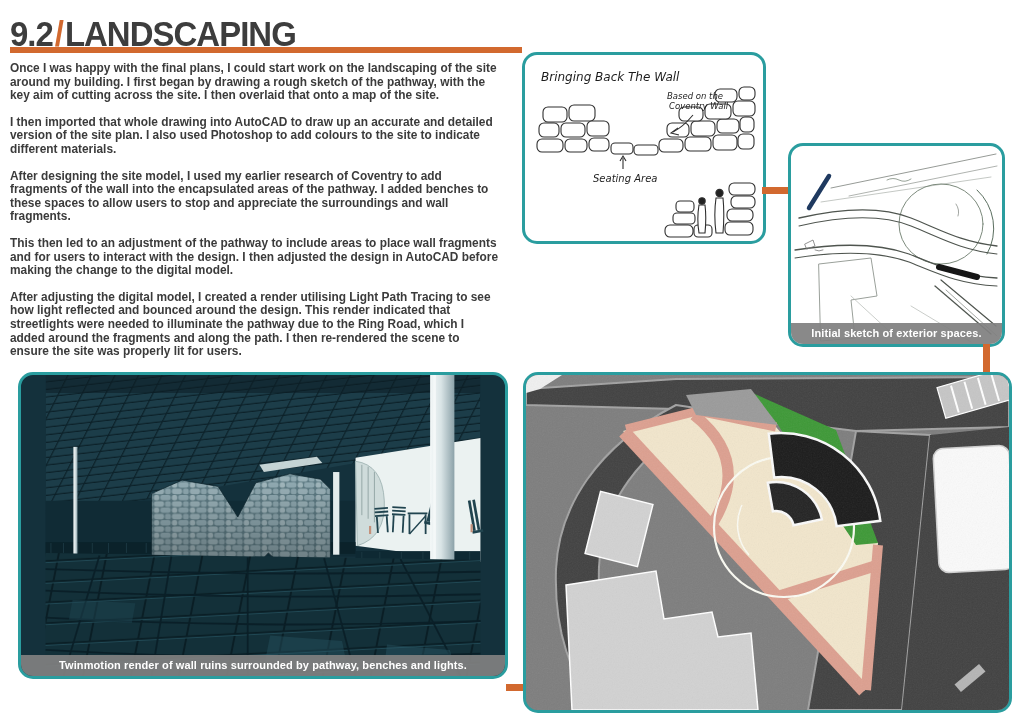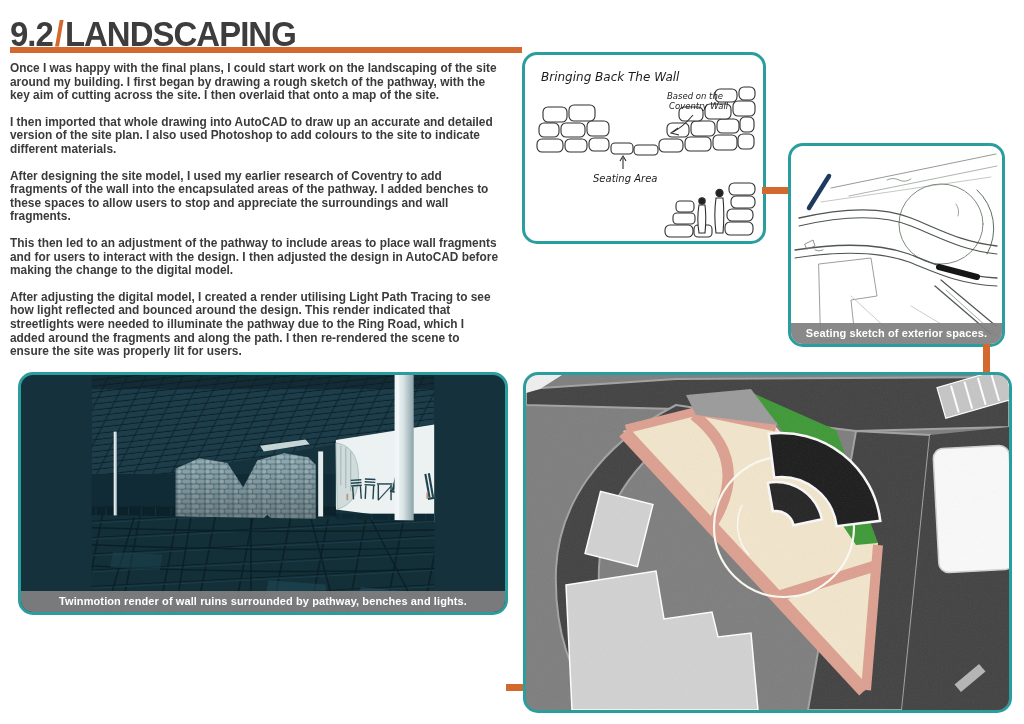--- a/index.html
+++ b/index.html
@@ -130,26 +130,26 @@
       <path d="M144,140 L200,188" stroke="#4f554f" stroke-width="1.2"></path>
       <path d="M155,144 L206,190" stroke="#8a8f8a" stroke-width="0.8"></path>
       <path d="M28,118 L80,112 L86,150 L60,154 L64,192 L30,195 Z" stroke="#9aa09a" stroke-width="1"></path>
       <path d="M14,98 l8,-4 l2,6 l-8,3 z" stroke="#777" stroke-width="0.8"></path>
       <path d="M24,104 q4,2 8,0" stroke="#777" stroke-width="0.8"></path>
       <path d="M60,150 L110,196" stroke="#b3b8b3" stroke-width="0.7"></path>
       <path d="M120,160 L180,196" stroke="#b3b8b3" stroke-width="0.7"></path>
       <path d="M165,58 q4,6 2,12" stroke="#8a8f8a" stroke-width="0.8"></path>
     </g>
   </svg>
-  <div class="caption">Seating sketch of exterior spaces.</div>
+  <div class="caption">Initial sketch of exterior spaces.</div>
 </div>
 
 <div class="abs conn" style="left:983px;top:344px;width:7px;height:30px;"></div>
 
-<div class="abs panel" style="left:18px;top:372px;width:490px;height:243px;background:#14313c;">
+<div class="abs panel" style="left:18px;top:372px;width:490px;height:307px;background:#14313c;">
   <svg viewBox="0 0 484 335">
     <defs>
       <pattern id="ceil" width="26" height="9" patternUnits="userSpaceOnUse" patternTransform="skewX(-32) rotate(-7)">
         <rect width="26" height="9" fill="#1c3d49"></rect>
         <path d="M0,8.4 H26" stroke="#0c2129" stroke-width="1.6"></path>
         <path d="M24.8,0 V9" stroke="#0c2129" stroke-width="1.4"></path>
       </pattern>
       <pattern id="slab" width="54" height="23" patternUnits="userSpaceOnUse" patternTransform="rotate(-3) skewX(-14)">
         <rect width="54" height="23" fill="#133039"></rect>
         <rect x="0" y="0" width="54" height="23" fill="none" stroke="#0a1e25" stroke-width="2.4"></rect>

